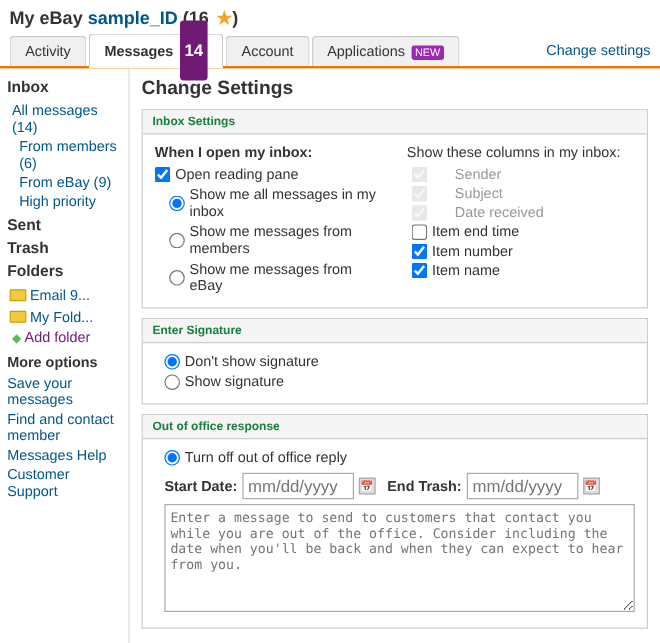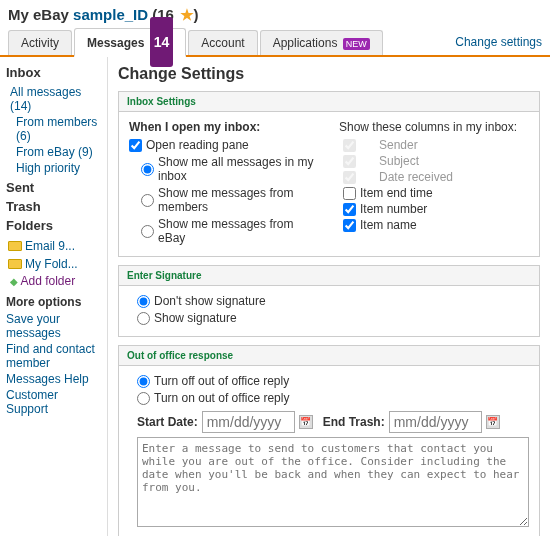--- a/index.html
+++ b/index.html
@@ -211,24 +211,20 @@
       </div>
     </div>
 
     <div class="settings-section">
       <div class="settings-section-header">Out of office response</div>
       <div class="settings-section-body">
         <div class="oof-radio">
           <input type="radio" name="oof" checked="" style="">
           <span>Turn off out of office reply</span>
         </div>
-        <div class="oof-radio">
-          <input type="radio" name="oof" style="">
-          <span>Turn on out of office reply</span>
-        </div>
         <div class="date-row">
           <div class="date-field">
             <label>Start Date:</label>
             <input class="date-input" type="text" placeholder="mm/dd/yyyy" style="">
             <span class="cal-icon">📅</span>
           </div>
           <div class="date-field">
             <label>End Trash:</label>
             <input class="date-input" type="text" placeholder="mm/dd/yyyy" style="">
             <span class="cal-icon">📅</span>

